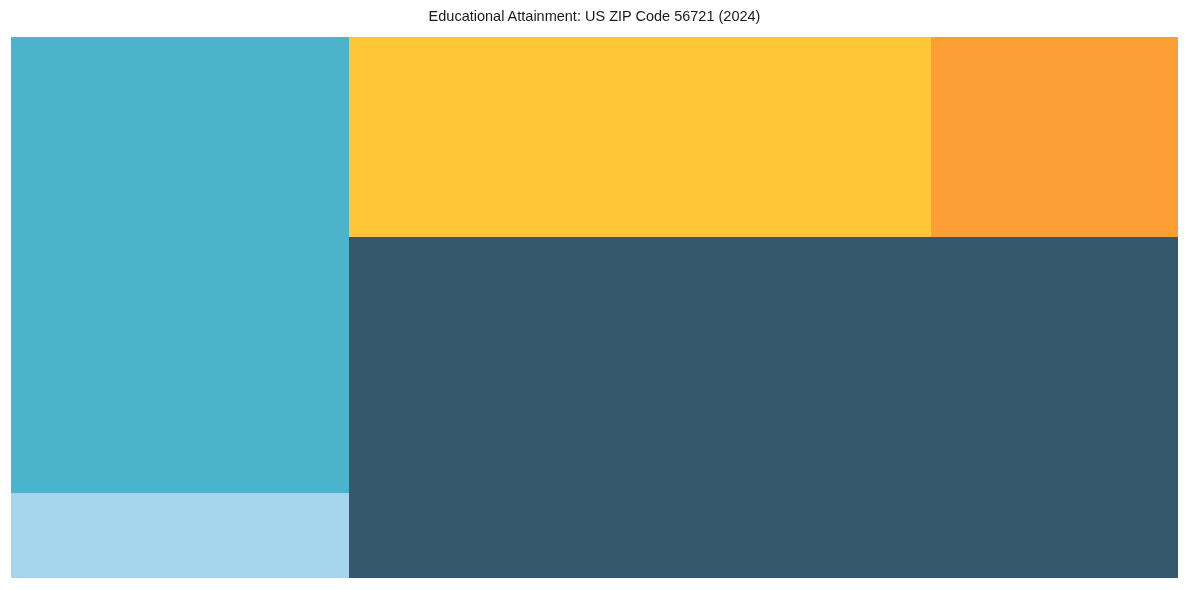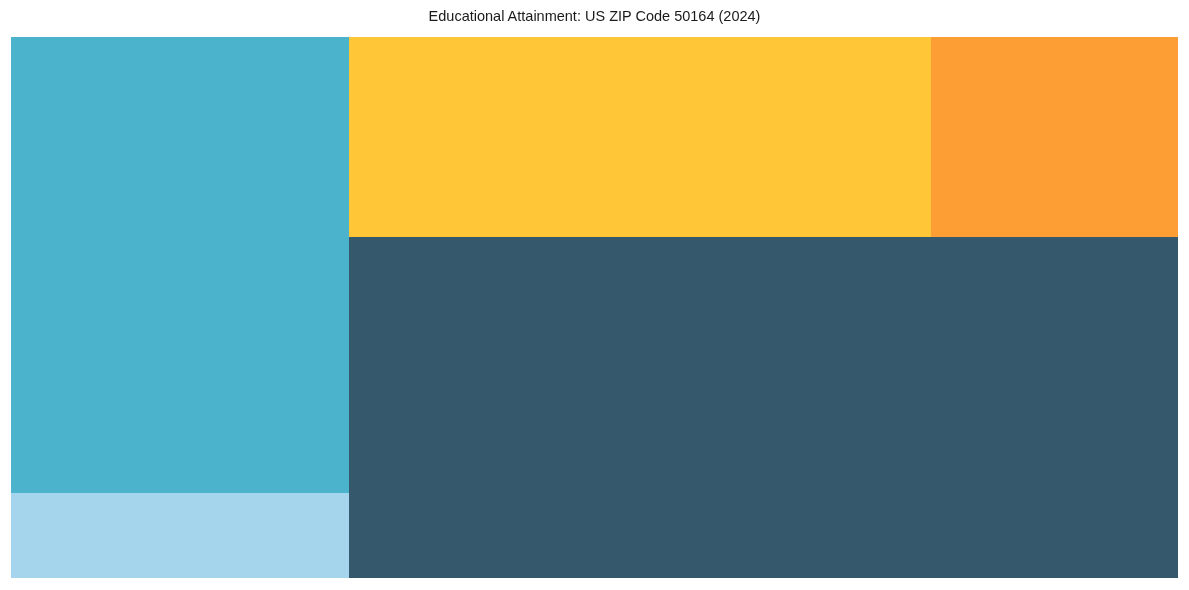--- a/index.html
+++ b/index.html
@@ -43,21 +43,21 @@
     position: absolute;
     box-sizing: border-box;
     overflow: hidden;
   }
 </style>
 </head>
 <body>
 
 <div id="figure">
 
-  <div id="chart-title">Educational Attainment: US ZIP Code 50164 (2024)</div>
+  <div id="chart-title">Educational Attainment: US ZIP Code 56721 (2024)</div>
 
   <div id="treemap">
       <div class="tile" style="left: 338px; top: 200px; width: 829px; height: 341px; background: rgb(53, 88, 109);"></div>
       <div class="tile" style="left: 0px; top: 0px; width: 338px; height: 456px; background: rgb(75, 179, 203);"></div>
       <div class="tile" style="left: 338px; top: 0px; width: 582px; height: 200px; background: rgb(255, 198, 55);"></div>
       <div class="tile" style="left: 920px; top: 0px; width: 247px; height: 200px; background: rgb(252, 158, 51);"></div>
       <div class="tile" style="left: 0px; top: 456px; width: 338px; height: 85px; background: rgb(165, 213, 236);"></div>
     </div>
 
 </div>

